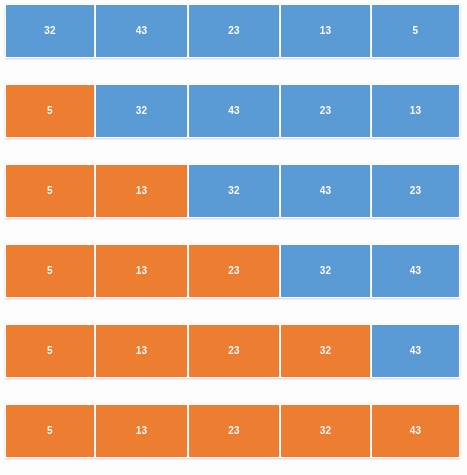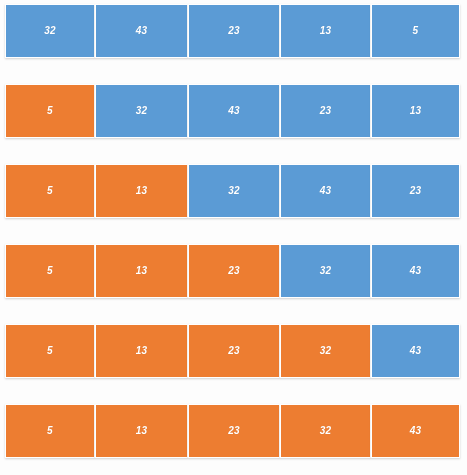--- a/index.html
+++ b/index.html
@@ -10,21 +10,20 @@
     width: 467px;
     height: 475px;
     background: #fdfdfd;
     font-family: "Liberation Sans", sans-serif;
     overflow: hidden;
   }
   #sort-diagram {
     position: relative;
     width: 467px;
     height: 475px;
-    font-style: italic;
   }
   .sort-row {
     position: absolute;
     left: 5px;
     width: 455px;
     height: 54px;
     display: flex;
     box-sizing: border-box;
   }
   .sort-cell {

